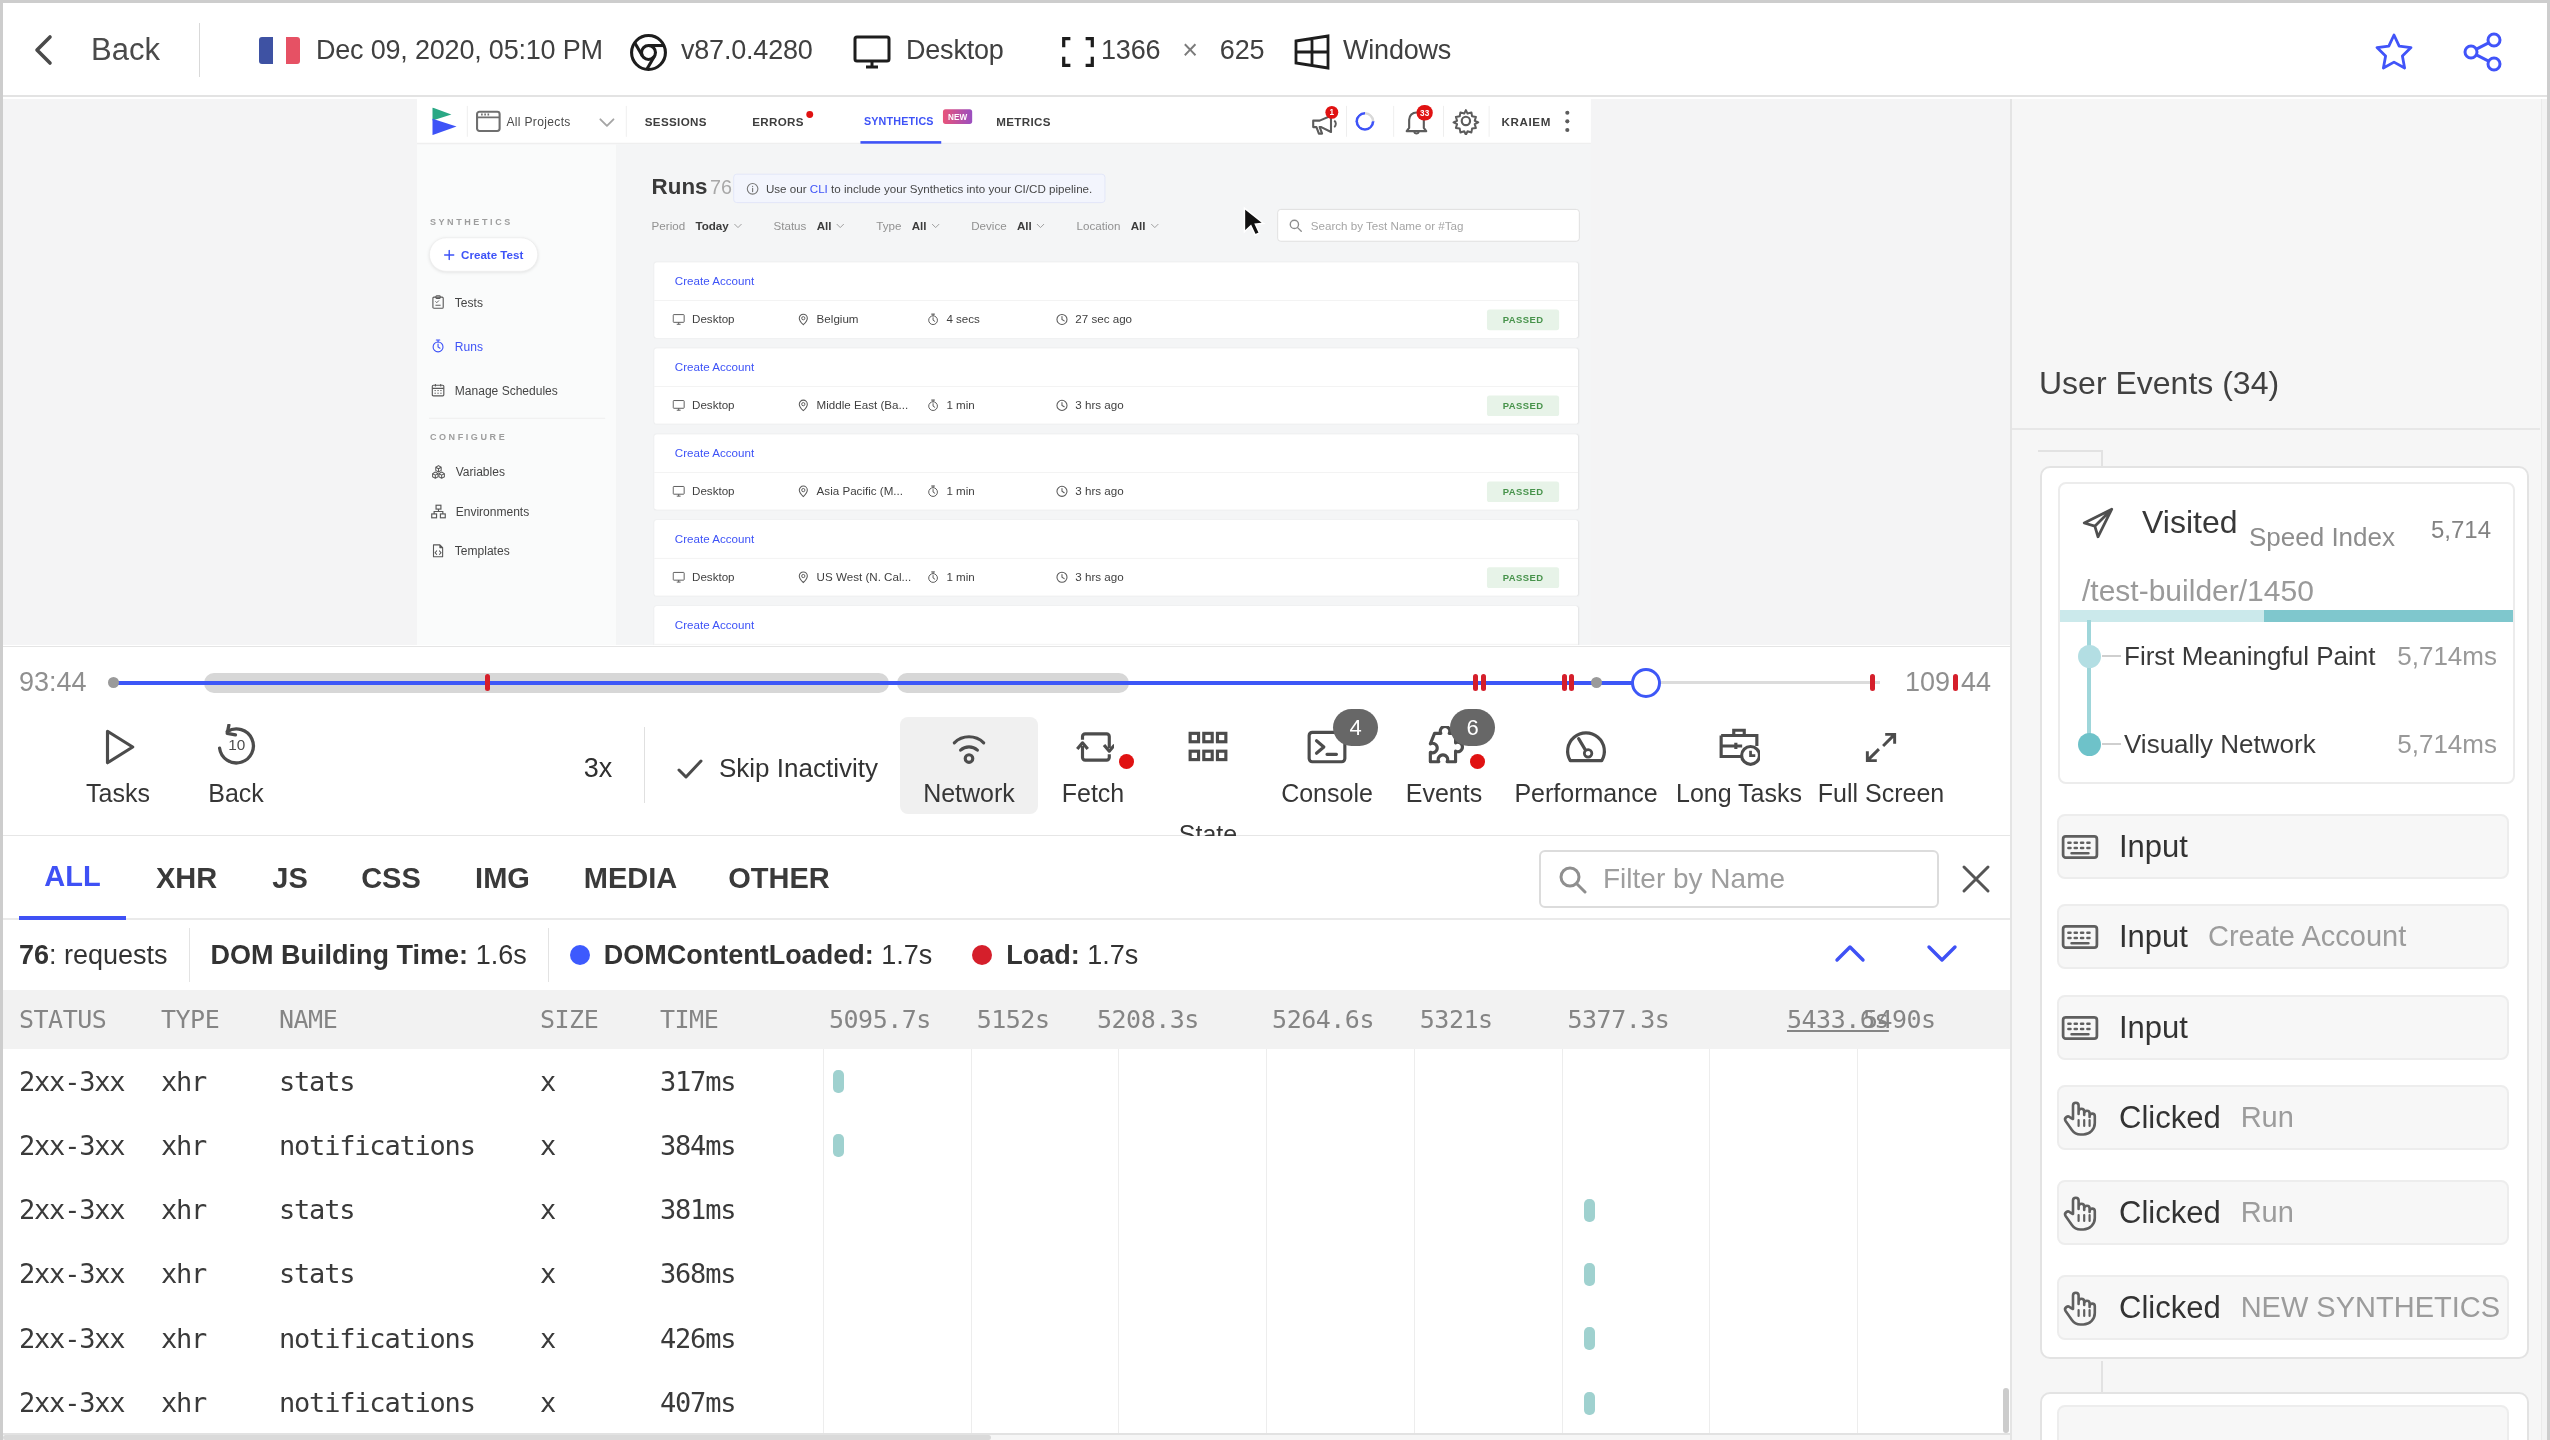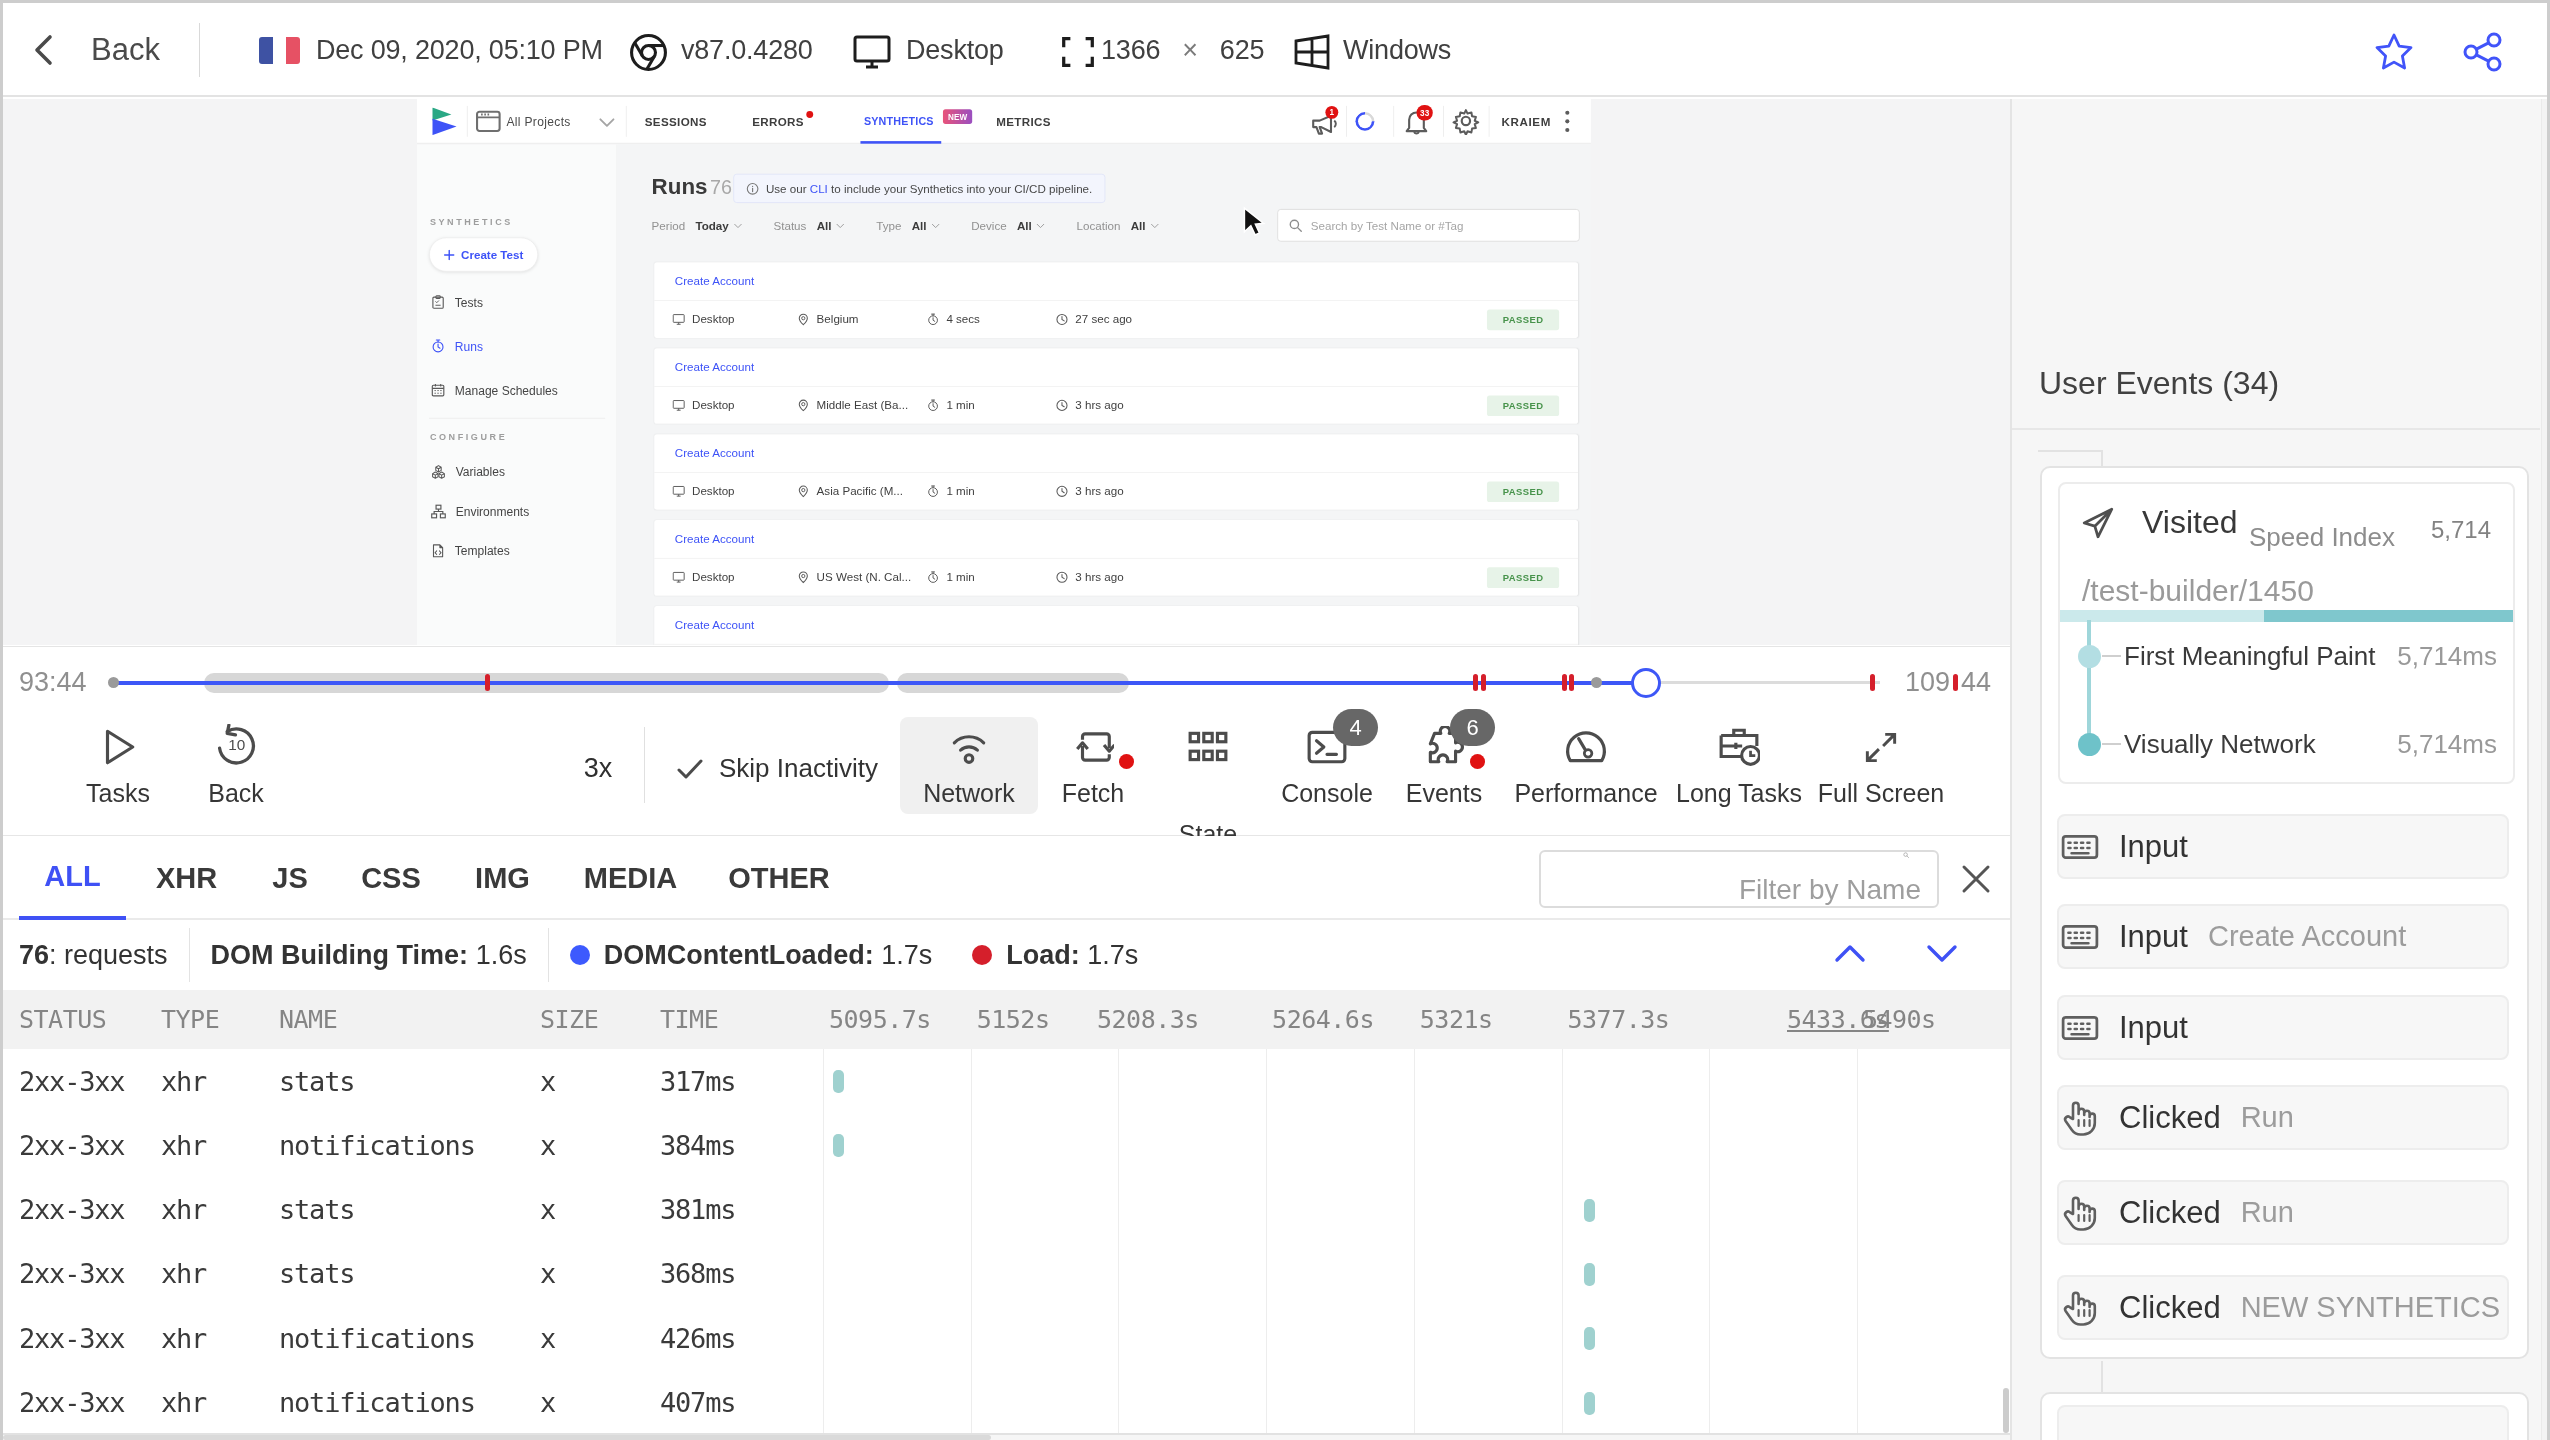--- a/index.html
+++ b/index.html
@@ -79,21 +79,21 @@
   .ctl .reddot { position:absolute; width:15px; height:15px; border-radius:50%; background:#e01212; right:-20px; bottom:4px; }
   .ctl-divider { position:absolute; width:1px; height:76px; background:#e0e0e0; top:80px; }
   #ctl-speed { position:absolute; left:570px; top:74px; width:50px; height:95px; display:flex; align-items:center; justify-content:center; font-size:27px; color:#2f2f2f; }
   #ctl-skip { position:absolute; left:672px; top:74px; height:95px; display:flex; align-items:center; gap:14px; font-size:26px; color:#333; }
 
   
   #net { position:absolute; left:0; top:833px; width:2007px; height:604px; background:#fff; }
   #net-tabs { position:absolute; left:0; top:0; width:100%; height:84px; border-bottom:2px solid #eaeaea; }
   .net-tab { position:absolute; top:0; height:84px; display:flex; align-items:center; justify-content:center; font-size:29px; font-weight:bold; color:#3a3a3a; cursor:pointer; }
   .net-tab.active { color:#3f51f5; border-bottom:4px solid #3f51f5; }
-  #net-filter { position:absolute; left:1536px; top:14px; width:400px; height:58px; border:2px solid #dcdcdc; border-radius:6px; display:flex; align-items:flex-end; padding:0 16px; gap:16px; color:#8f8f8f;flex-direction:column; }
+  #net-filter { position:absolute; left:1536px; top:14px; width:400px; height:58px; border:2px solid #dcdcdc; border-radius:6px; display:flex; align-items:center; padding:0 16px; gap:16px; color:#8f8f8f; }
   #net-filter .ph { font-size:28px; color:#9e9e9e; }
   #net-close { position:absolute; left:1956px; top:26px; width:34px; height:34px; color:#555; cursor:pointer; }
   #net-summary { position:absolute; left:0; top:84px; width:100%; height:70px; display:flex; align-items:center; padding-left:16px; }
   #net-summary .item { display:flex; align-items:center; font-size:27px; color:#333; white-space:pre; }
   #net-summary .vdiv { width:1px; height:54px; background:#e3e3e3; margin:0 21px; }
   .dot { width:20px; height:20px; border-radius:50%; display:inline-block; margin-right:14px; }
   #net-chevrons { position:absolute; right:50px; top:18px; display:flex; gap:56px; color:#3f51f5; }
   #net-head { position:absolute; left:0; top:154px; width:100%; height:59px; background:#f2f2f2; }
   .mono { font-family:"DejaVu Sans Mono", monospace; }
   .net-col { position:absolute; top:0; height:59px; display:flex; align-items:center; font-size:25px; color:#858585; letter-spacing:-0.5px; }

